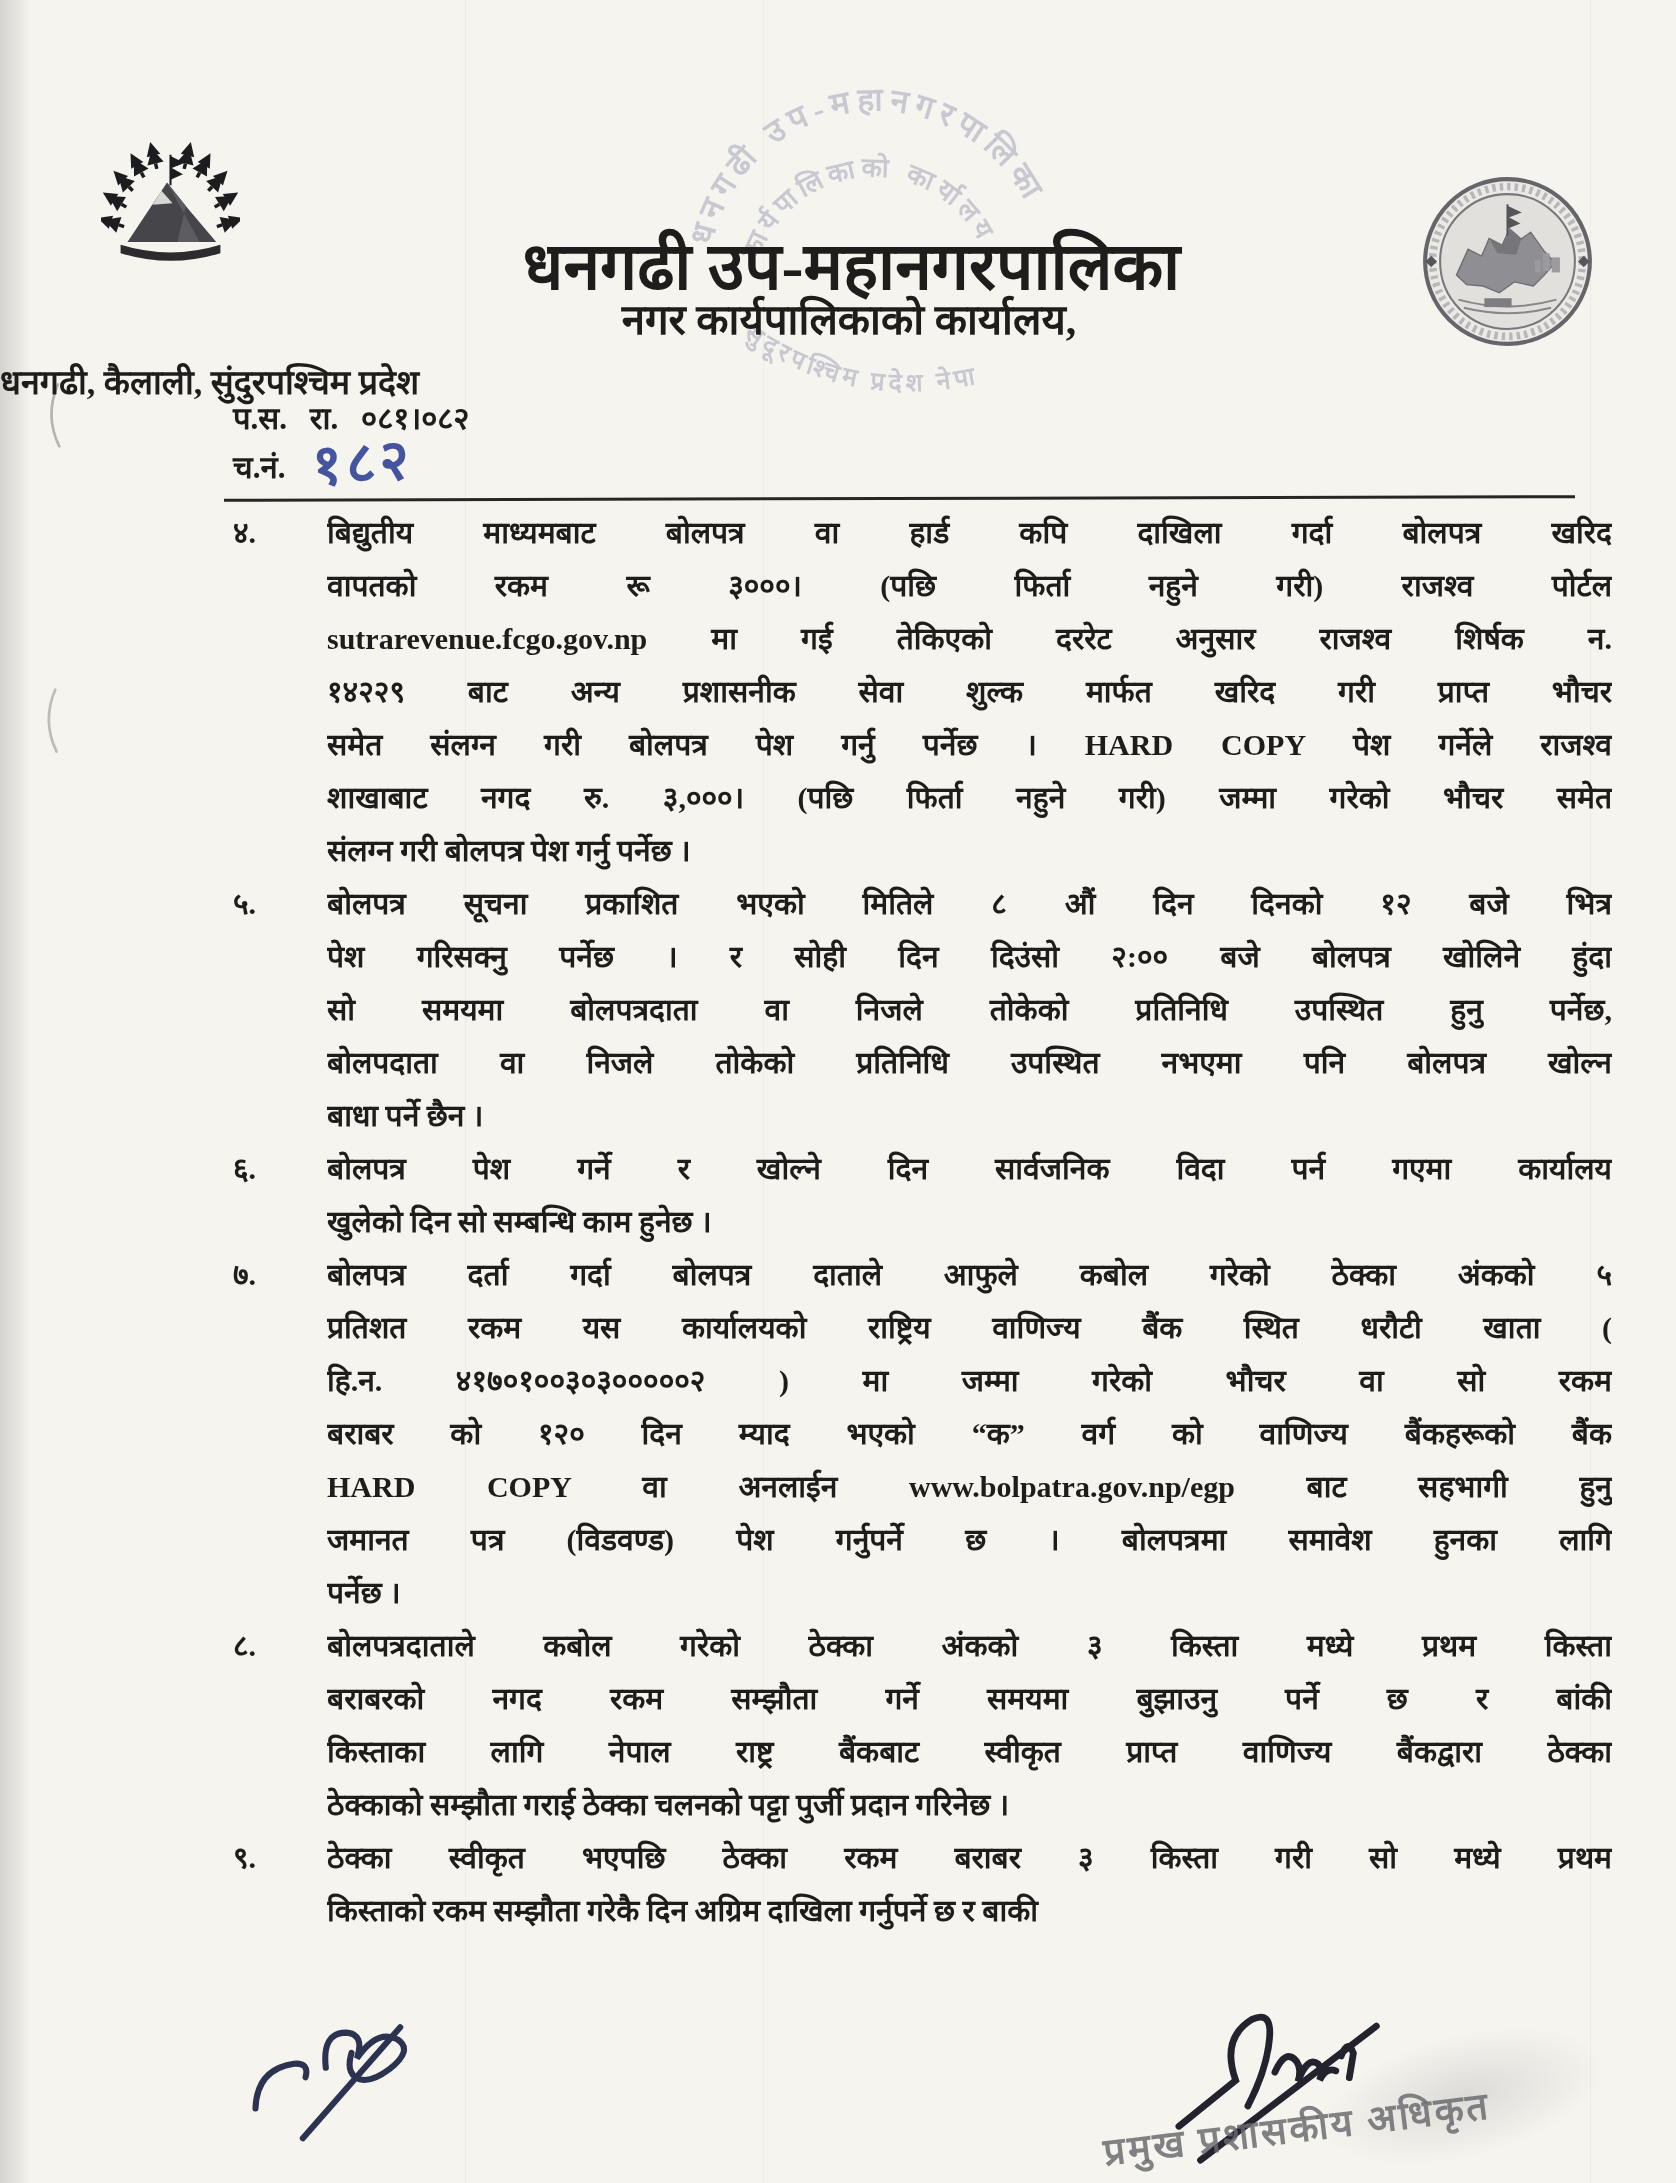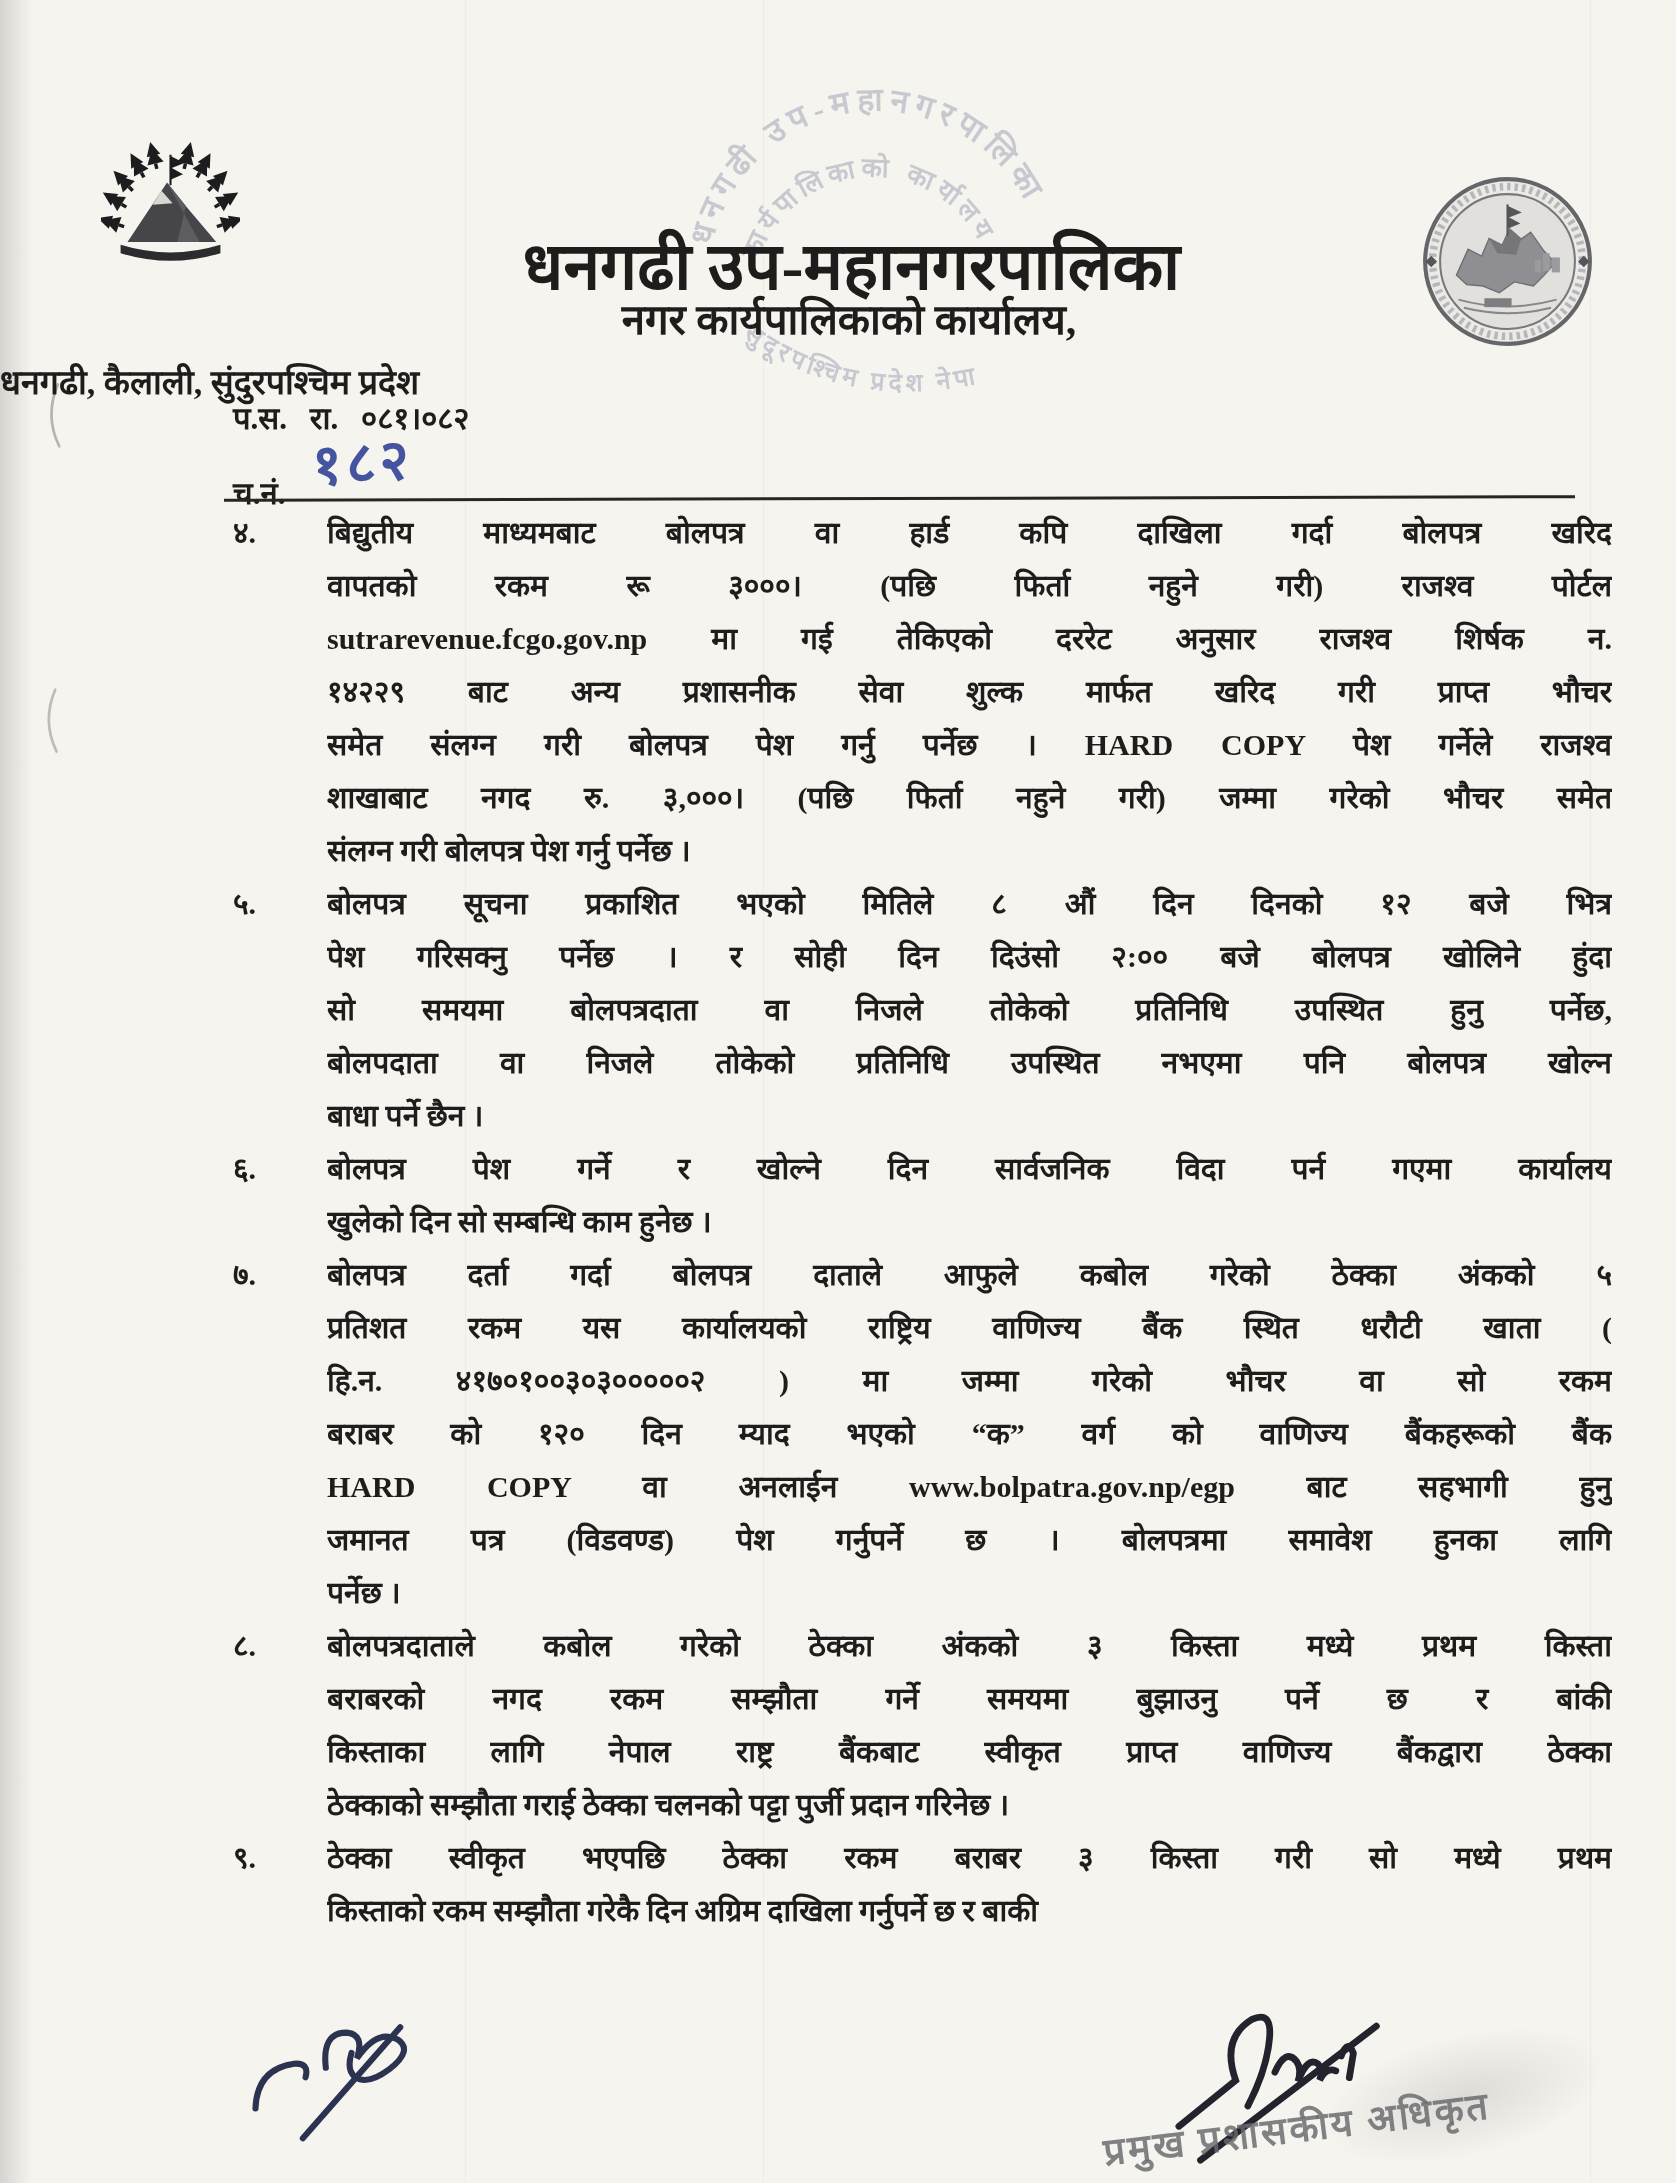--- a/index.html
+++ b/index.html
@@ -29,21 +29,21 @@
     opacity:.5;transform:rotate(14deg);}
   .title{position:absolute;left:0;right:0;top:174px;text-align:center;
     font-size:66px;font-weight:bold;white-space:nowrap;padding-left:27px;}
   .office{position:absolute;left:16px;right:0;top:289px;text-align:center;
     font-size:42px;font-weight:bold;padding-left:6px;}
   .address{position:absolute;left:0;right:0;top:358px;text-align:left;
     font-size:34px;font-weight:bold;}
 
   
   .ref1{position:absolute;left:233px;top:396px;font-size:31px;font-weight:bold;word-spacing:15px;}
-  .ref2{position:absolute;left:233px;top:471px;font-size:31px;font-weight:bold;}
+  .ref2{position:absolute;left:233px;top:445px;font-size:31px;font-weight:bold;}
   .chano{position:absolute;left:312px;top:421px;font-size:57px;font-weight:bold;
     color:#44549f;transform:rotate(-4deg);letter-spacing:4px;}
   .rule{position:absolute;left:224px;top:497px;width:1351px;height:2.7px;
     background:#262624;transform:rotate(-.15deg);}
 
   
   .body-list{position:absolute;left:233px;top:506px;width:1346px;}
   .item{display:flex;}
   .num{width:60px;flex:0 0 60px;font-size:30px;line-height:53px;font-weight:bold;}
   .lines{width:1285px;flex:0 0 1285px;margin-left:34px;}

